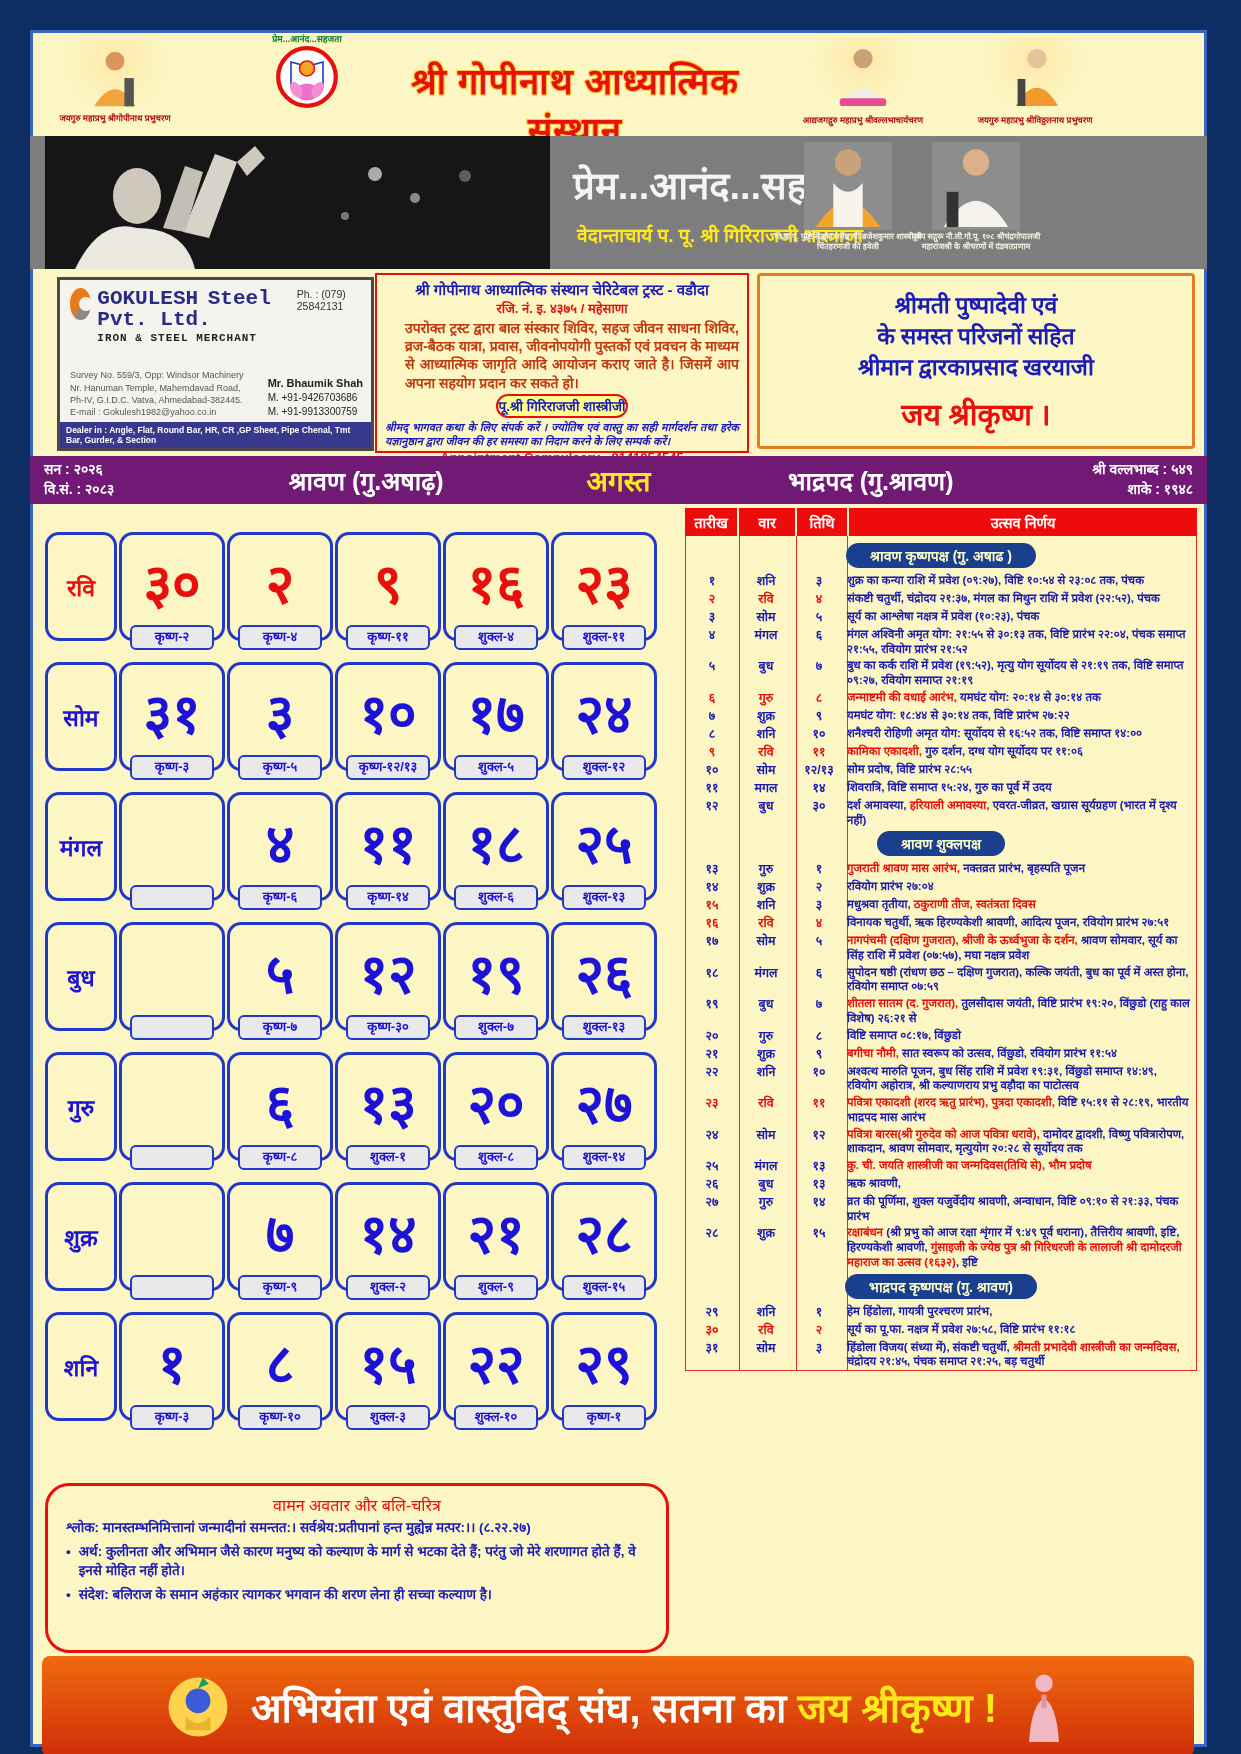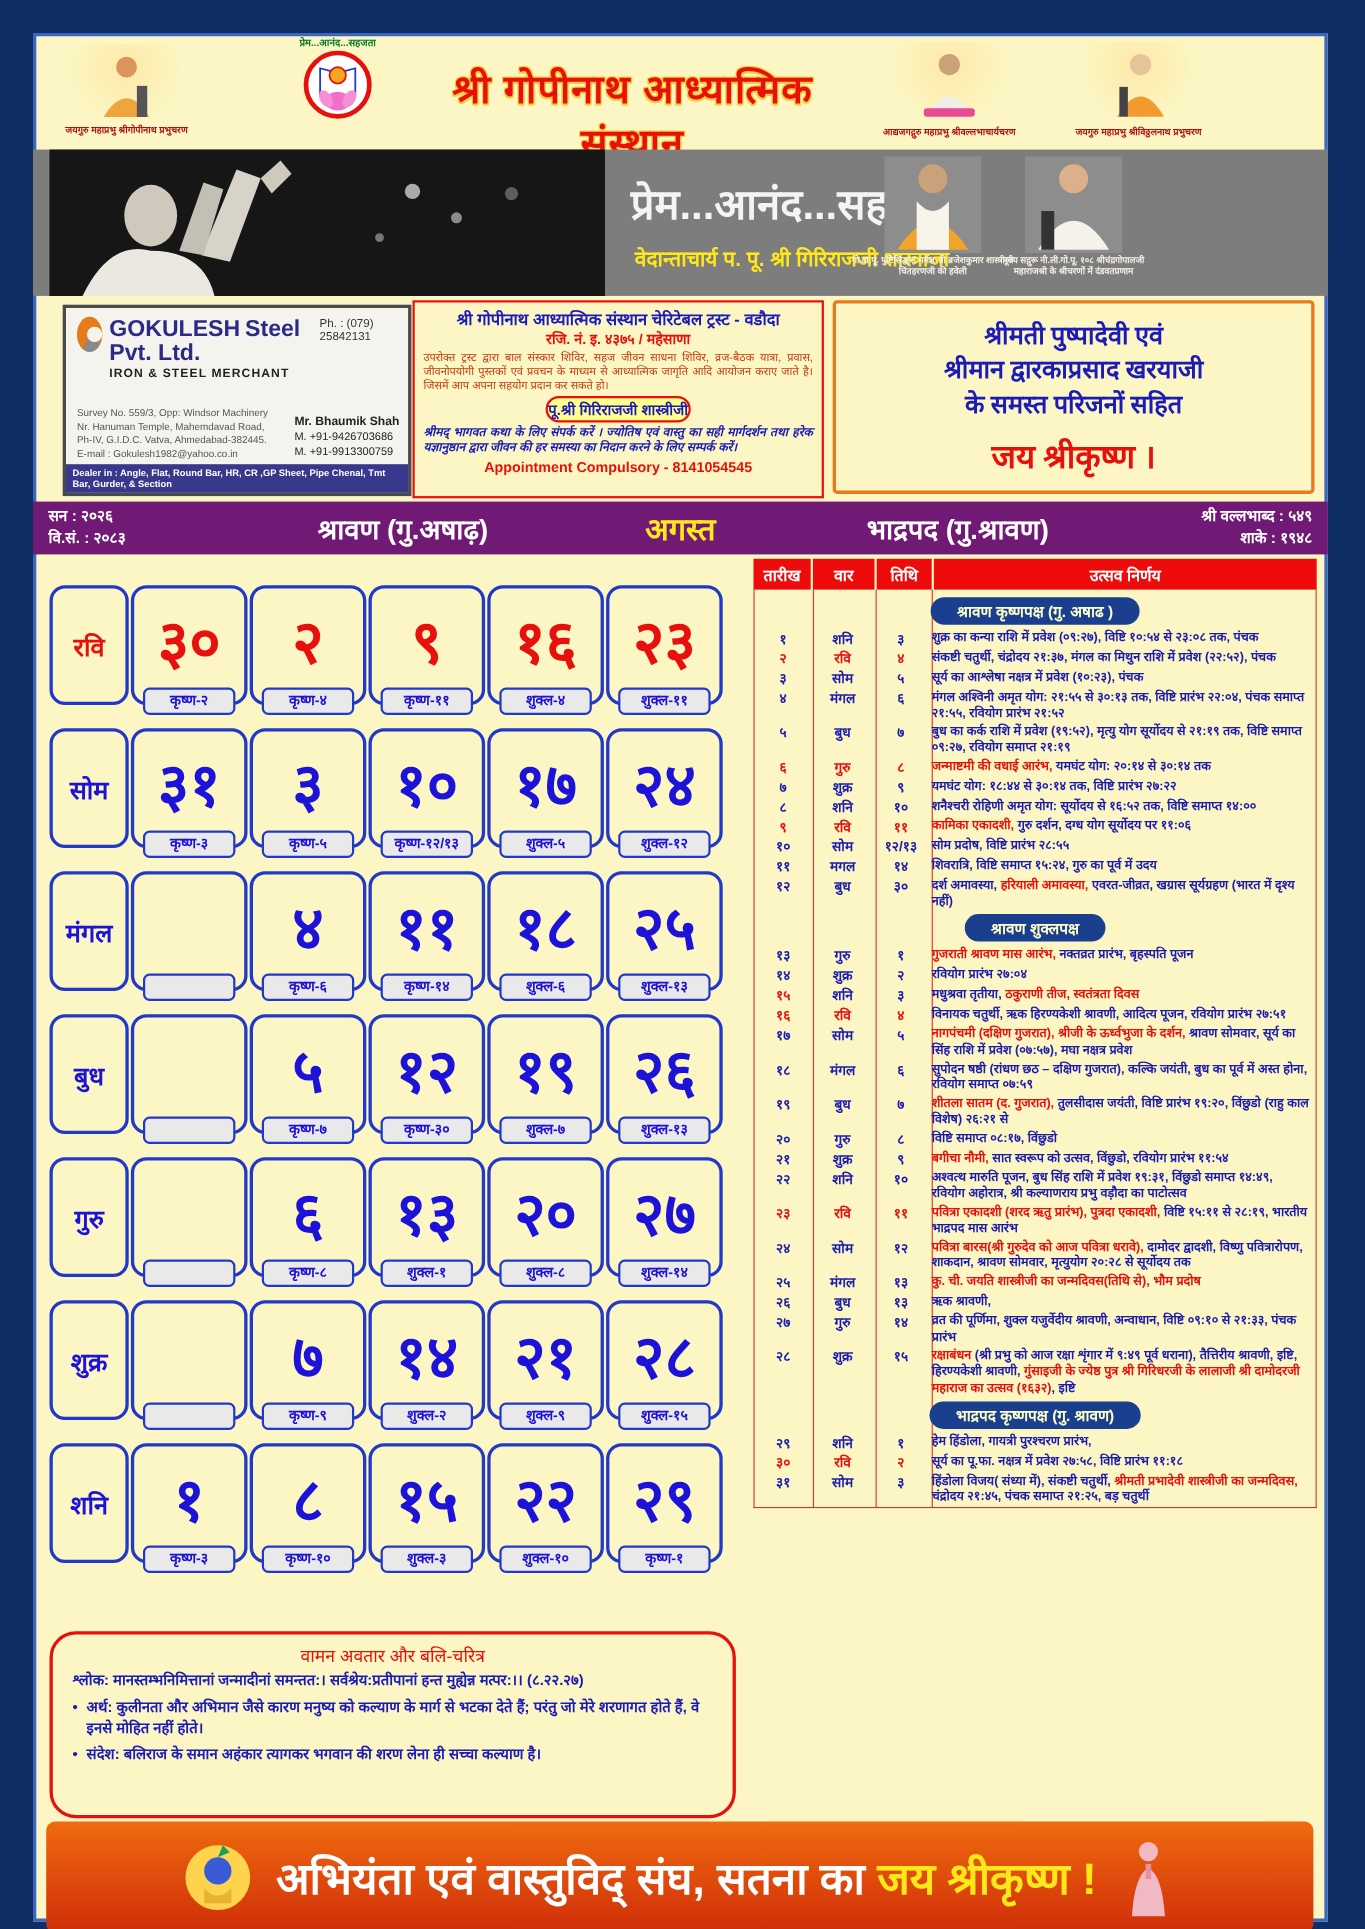--- a/index.html
+++ b/index.html
@@ -40,39 +40,39 @@
   .bcap{position:absolute;top:96px;width:150px;font-size:8px;color:#f3f0e2;font-weight:bold;
         text-align:center;line-height:1.2;}
   .bc1{left:743px;}
   .bc2{left:871px;}
 
   
   .inforow{position:absolute;left:0;top:243px;width:100%;height:185px;}
   .gok{position:absolute;left:27px;top:4px;width:311px;height:168px;background:#f5f3ee;
        border:3px solid #4a4a4a;display:flex;flex-direction:column;font-family:"Liberation Sans",sans-serif;}
   .gok-top{display:flex;justify-content:space-between;padding:8px 8px 0 10px;}
-  .gok-brand{display:flex;align-items:flex-start;gap:6px;}
+  .gok-brand{display:flex;align-items:flex-start;gap:6px;font-family:Liberation Mono, monospace;}
   .gok-swirl{width:32px;height:32px;border-radius:50%;
              background:conic-gradient(#e87a1e 0 130deg,#8a8a8a 130deg 205deg,#e87a1e 205deg 360deg);
              position:relative;}
   .gok-swirl::after{content:"";position:absolute;left:9px;top:9px;width:14px;height:14px;border-radius:50%;background:#f5f3ee;}
   .gok-name{font-size:21px;font-weight:bold;color:#2b2b86;line-height:1;}
   .gok-tag{font-size:11px;font-weight:bold;color:#222;letter-spacing:1px;margin-top:2px;}
   .gok-ph{font-size:10.5px;color:#333;}
   .gok-mid{flex:1;display:flex;justify-content:space-between;align-items:flex-end;padding:0 8px 4px 10px;}
   .gok-addr{font-size:9px;color:#555;line-height:1.35;}
   .gok-contact{font-size:10px;color:#222;text-align:left;line-height:1.35;}
   .gok-contact b{font-size:11px;}
   .gok-dealer{background:#38388c;color:#fff;font-size:8.5px;font-weight:bold;padding:3px 6px;}
 
   .trust{position:absolute;left:345px;top:0;width:374px;height:180px;border:2px solid #e8100c;
          background:#fbf6c3;text-align:center;padding:4px 8px;box-sizing:border-box;}
   .trust-title{font-size:15px;font-weight:bold;color:#1b1bb8;}
   .trust-reg{font-size:13px;font-weight:bold;color:#e8100c;}
-  .trust-body1{font-size:10px;font-weight:normal;color:#c23a10;text-align:justify;line-height:1.3;margin-top:2px;}
+  .trust-body1{font-size:14px;font-weight:bold;color:#c23a10;text-align:justify;line-height:1.3;margin-top:2px;margin-left:20px;}
   .trust-pill{display:inline-block;background:#ffff8e;border:2px solid #e8100c;border-radius:14px;
               padding:1px 0;color:#1b1bb8;font-weight:bold;font-size:13.5px;margin:2px 0;}
   .trust-body2{font-size:11px;font-weight:bold;color:#1b1bb8;text-align:justify;line-height:1.3;font-style:italic;}
   .trust-appt{font-size:13px;font-weight:bold;color:#e8100c;margin-top:2px;}
 
   .sponsor{position:absolute;left:727px;top:0;width:438px;height:176px;border:3px solid #e87a1e;
            border-radius:4px;background:#fbf6c3;text-align:center;padding-top:14px;box-sizing:border-box;font-family:Liberation Serif, serif;}
   .sp-line{font-size:23px;font-weight:bold;color:#1b1bb8;line-height:1.35;}
   .sp-jay{font-size:30px;font-weight:bold;color:#e8100c;margin-top:10px;}
 
@@ -251,22 +251,22 @@
       <div class="trust-title">श्री गोपीनाथ आध्यात्मिक संस्थान चेरिटेबल ट्रस्ट - वडौदा</div>
       <div class="trust-reg">रजि. नं. इ. ४३७५ / महेसाणा</div>
       <div class="trust-body1">उपरोक्त ट्रस्ट द्वारा बाल संस्कार शिविर, सहज जीवन साधना शिविर, व्रज-बैठक यात्रा, प्रवास, जीवनोपयोगी पुस्तकों एवं प्रवचन के माध्यम से आध्यात्मिक जागृति आदि आयोजन कराए जाते है। जिसमें आप अपना सहयोग प्रदान कर सकते हो।</div>
       <div class="trust-pill">पू.श्री गिरिराजजी शास्त्रीजी</div>
       <div class="trust-body2">श्रीमद् भागवत कथा के लिए संपर्क करें । ज्योतिष एवं वास्तु का सही मार्गदर्शन तथा हरेक यज्ञानुष्ठान द्वारा जीवन की हर समस्या का निदान करने के लिए सम्पर्क करें।</div>
       <div class="trust-appt">Appointment Compulsory - 8141054545</div>
     </div>
 
     <div class="sponsor">
       <div class="sp-line">श्रीमती पुष्पादेवी एवं</div>
+      <div class="sp-line">के समस्त परिजनों सहित</div>
       <div class="sp-line">श्रीमान द्वारकाप्रसाद खरयाजी</div>
-      <div class="sp-line">के समस्त परिजनों सहित</div>
       <div class="sp-jay">जय श्रीकृष्ण ।</div>
     </div>
   </div>
 
   <div class="mband">
     <div class="mb-col">
       <div>सन : २०२६</div>
       <div>वि.सं. : २०८३</div>
     </div>
     <div class="mb-left">श्रावण (गु.अषाढ़)</div>

